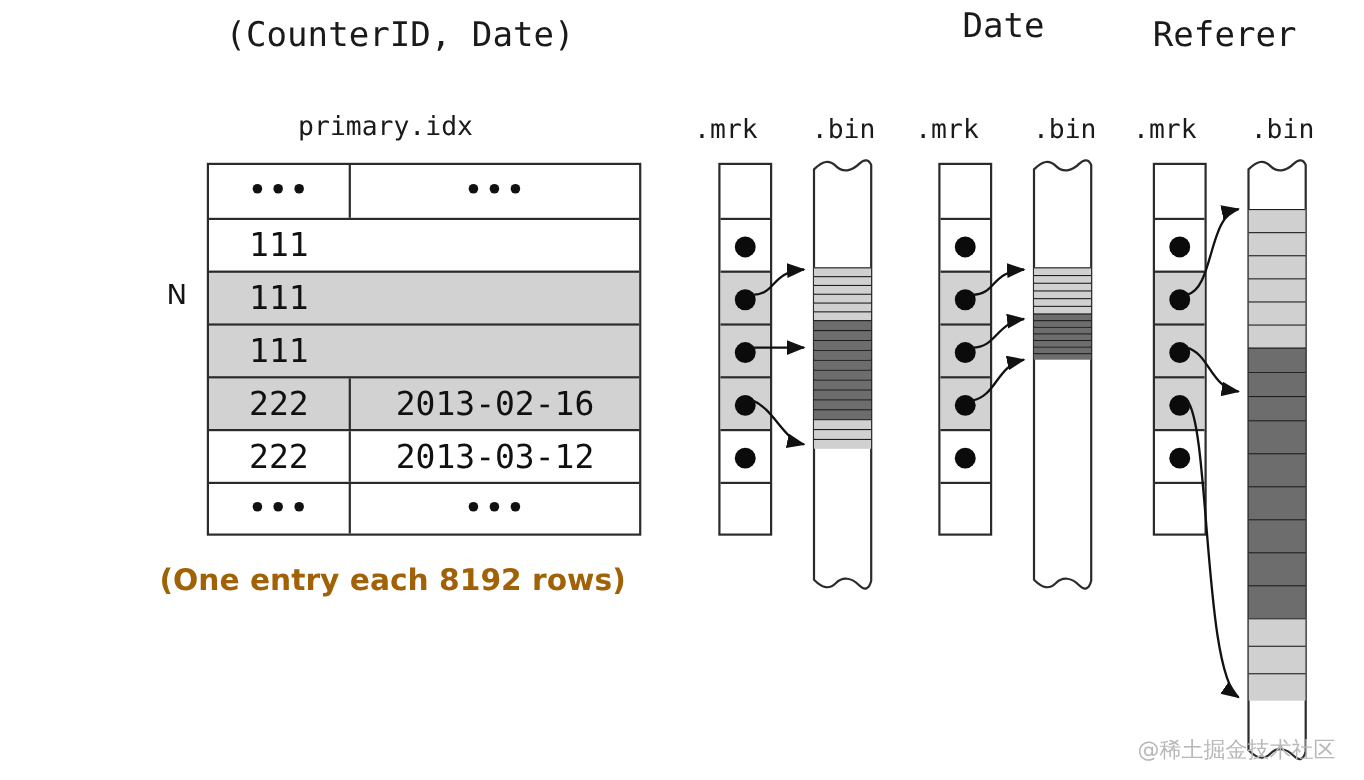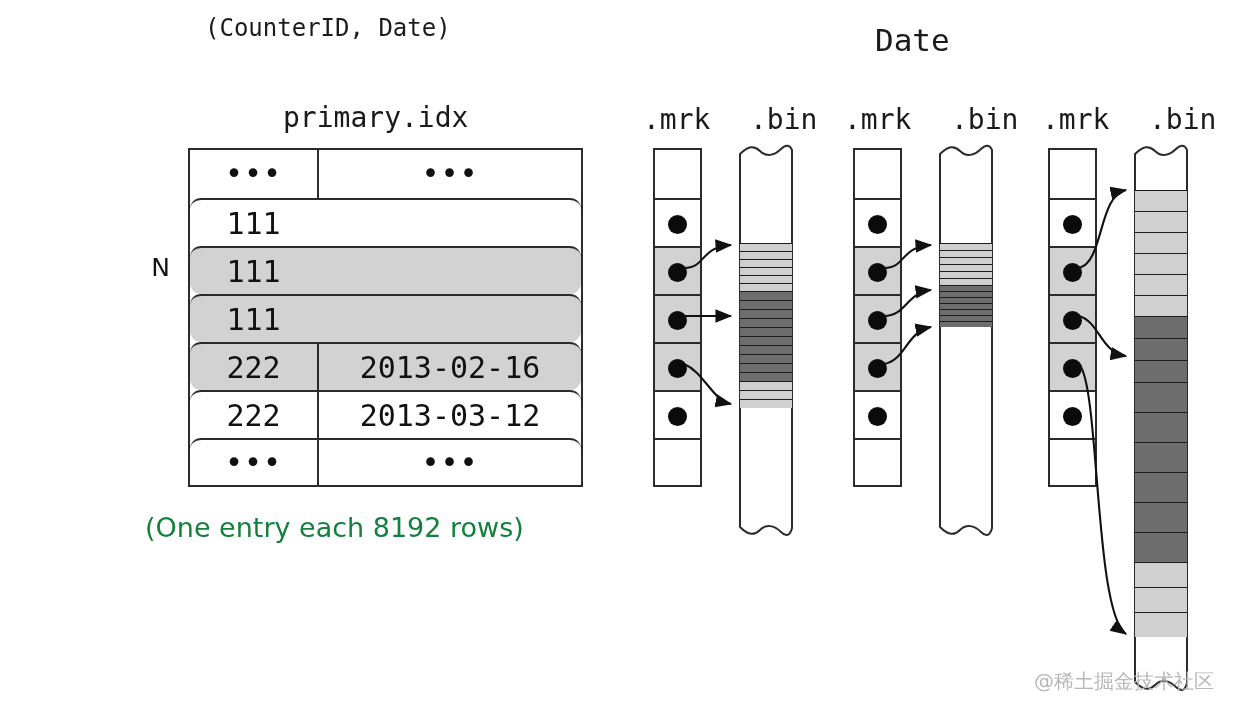--- a/index.html
+++ b/index.html
@@ -8,31 +8,31 @@
     font-family:"Liberation Sans", sans-serif;
     position:relative;overflow:hidden;
   }
   #stage{position:absolute;left:0;top:0;width:1240px;height:709px;}
 
   
   .mono{font-family:"DejaVu Sans Mono","Liberation Mono",monospace;}
   .sans{font-family:"DejaVu Sans","Liberation Sans",sans-serif;}
 
   .hdr{position:absolute;color:#1a1a1a;white-space:nowrap;}
-  .title-idx{font-size:24px;letter-spacing:0px;text-align:right;}
+  .title-idx{font-size:31px;letter-spacing:0px;text-align:right;}
   .title-col{font-size:31px;}
-  .sub-file{font-size:28px;margin-left:12px;}
+  .sub-file{font-size:24px;}
 
   .rowlabel{position:absolute;font-size:25px;color:#141414;white-space:nowrap;text-align:right;}
-  .caption{position:absolute;font-size:27px;color:#15803d;white-space:nowrap;}
+  .caption{position:absolute;font-size:27px;color:#a16207;white-space:nowrap;font-weight:bold;}
 
   
   .idxtable{position:absolute;border:2px solid #2b2b2b;box-sizing:border-box;background:#fff;}
   .idxrow{position:absolute;left:0;box-sizing:border-box;display:flex;}
-  .idxrow.sep{border-top:2px solid #2b2b2b;border-radius:11px;}
+  .idxrow.sep{border-top:2px solid #2b2b2b;}
   .idxrow.shaded{background:#d2d2d2;}
   .cell-a,.cell-b{display:flex;align-items:center;justify-content:center;box-sizing:border-box;
                   font-family:"DejaVu Sans Mono","Liberation Mono",monospace;font-size:30px;color:#111;}
   .cell-a{width:127px;}
   .cell-b{width:264px;border-left:2px solid #2b2b2b;}
   .dots{font-size:30px;letter-spacing:1px;line-height:0.6;}
 
   
   .mrkcol{position:absolute;border:2px solid #2b2b2b;box-sizing:border-box;background:#fff;}
   .mrkcell{position:absolute;left:0;right:0;box-sizing:border-box;}
@@ -49,21 +49,22 @@
   .wm{position:absolute;font-size:20px;color:#b8b8b8;white-space:nowrap;
       font-family:"DejaVu Sans","Liberation Sans",sans-serif;}
   .arrows{position:absolute;left:0;top:0;width:1240px;height:709px;overflow:visible;pointer-events:none;}
 </style>
 </head>
 <body>
 
 <div id="stage">
 
   <div class="hdr mono title-idx" style="left:205px;top:14px;">(CounterID, Date)</div>
-  <div class="hdr mono title-col" style="left:875px;top:22px;">Date</div>
+  <div class="hdr mono title-col" style="left:875px;top:6px;">Date</div>
+  <div class="hdr mono title-col" style="left:1048px;top:14px;">Referer</div>
 
   <div class="hdr mono sub-file" style="left:271px;top:101px;">primary.idx</div>
 
   <div class="hdr mono sub-file" style="left:631px;top:103px;">.mrk</div>
   <div class="hdr mono sub-file" style="left:738px;top:103px;">.bin</div>
   <div class="hdr mono sub-file" style="left:832px;top:103px;">.mrk</div>
   <div class="hdr mono sub-file" style="left:939px;top:103px;">.bin</div>
   <div class="hdr mono sub-file" style="left:1030px;top:103px;">.mrk</div>
   <div class="hdr mono sub-file" style="left:1137px;top:103px;">.bin</div>
 

